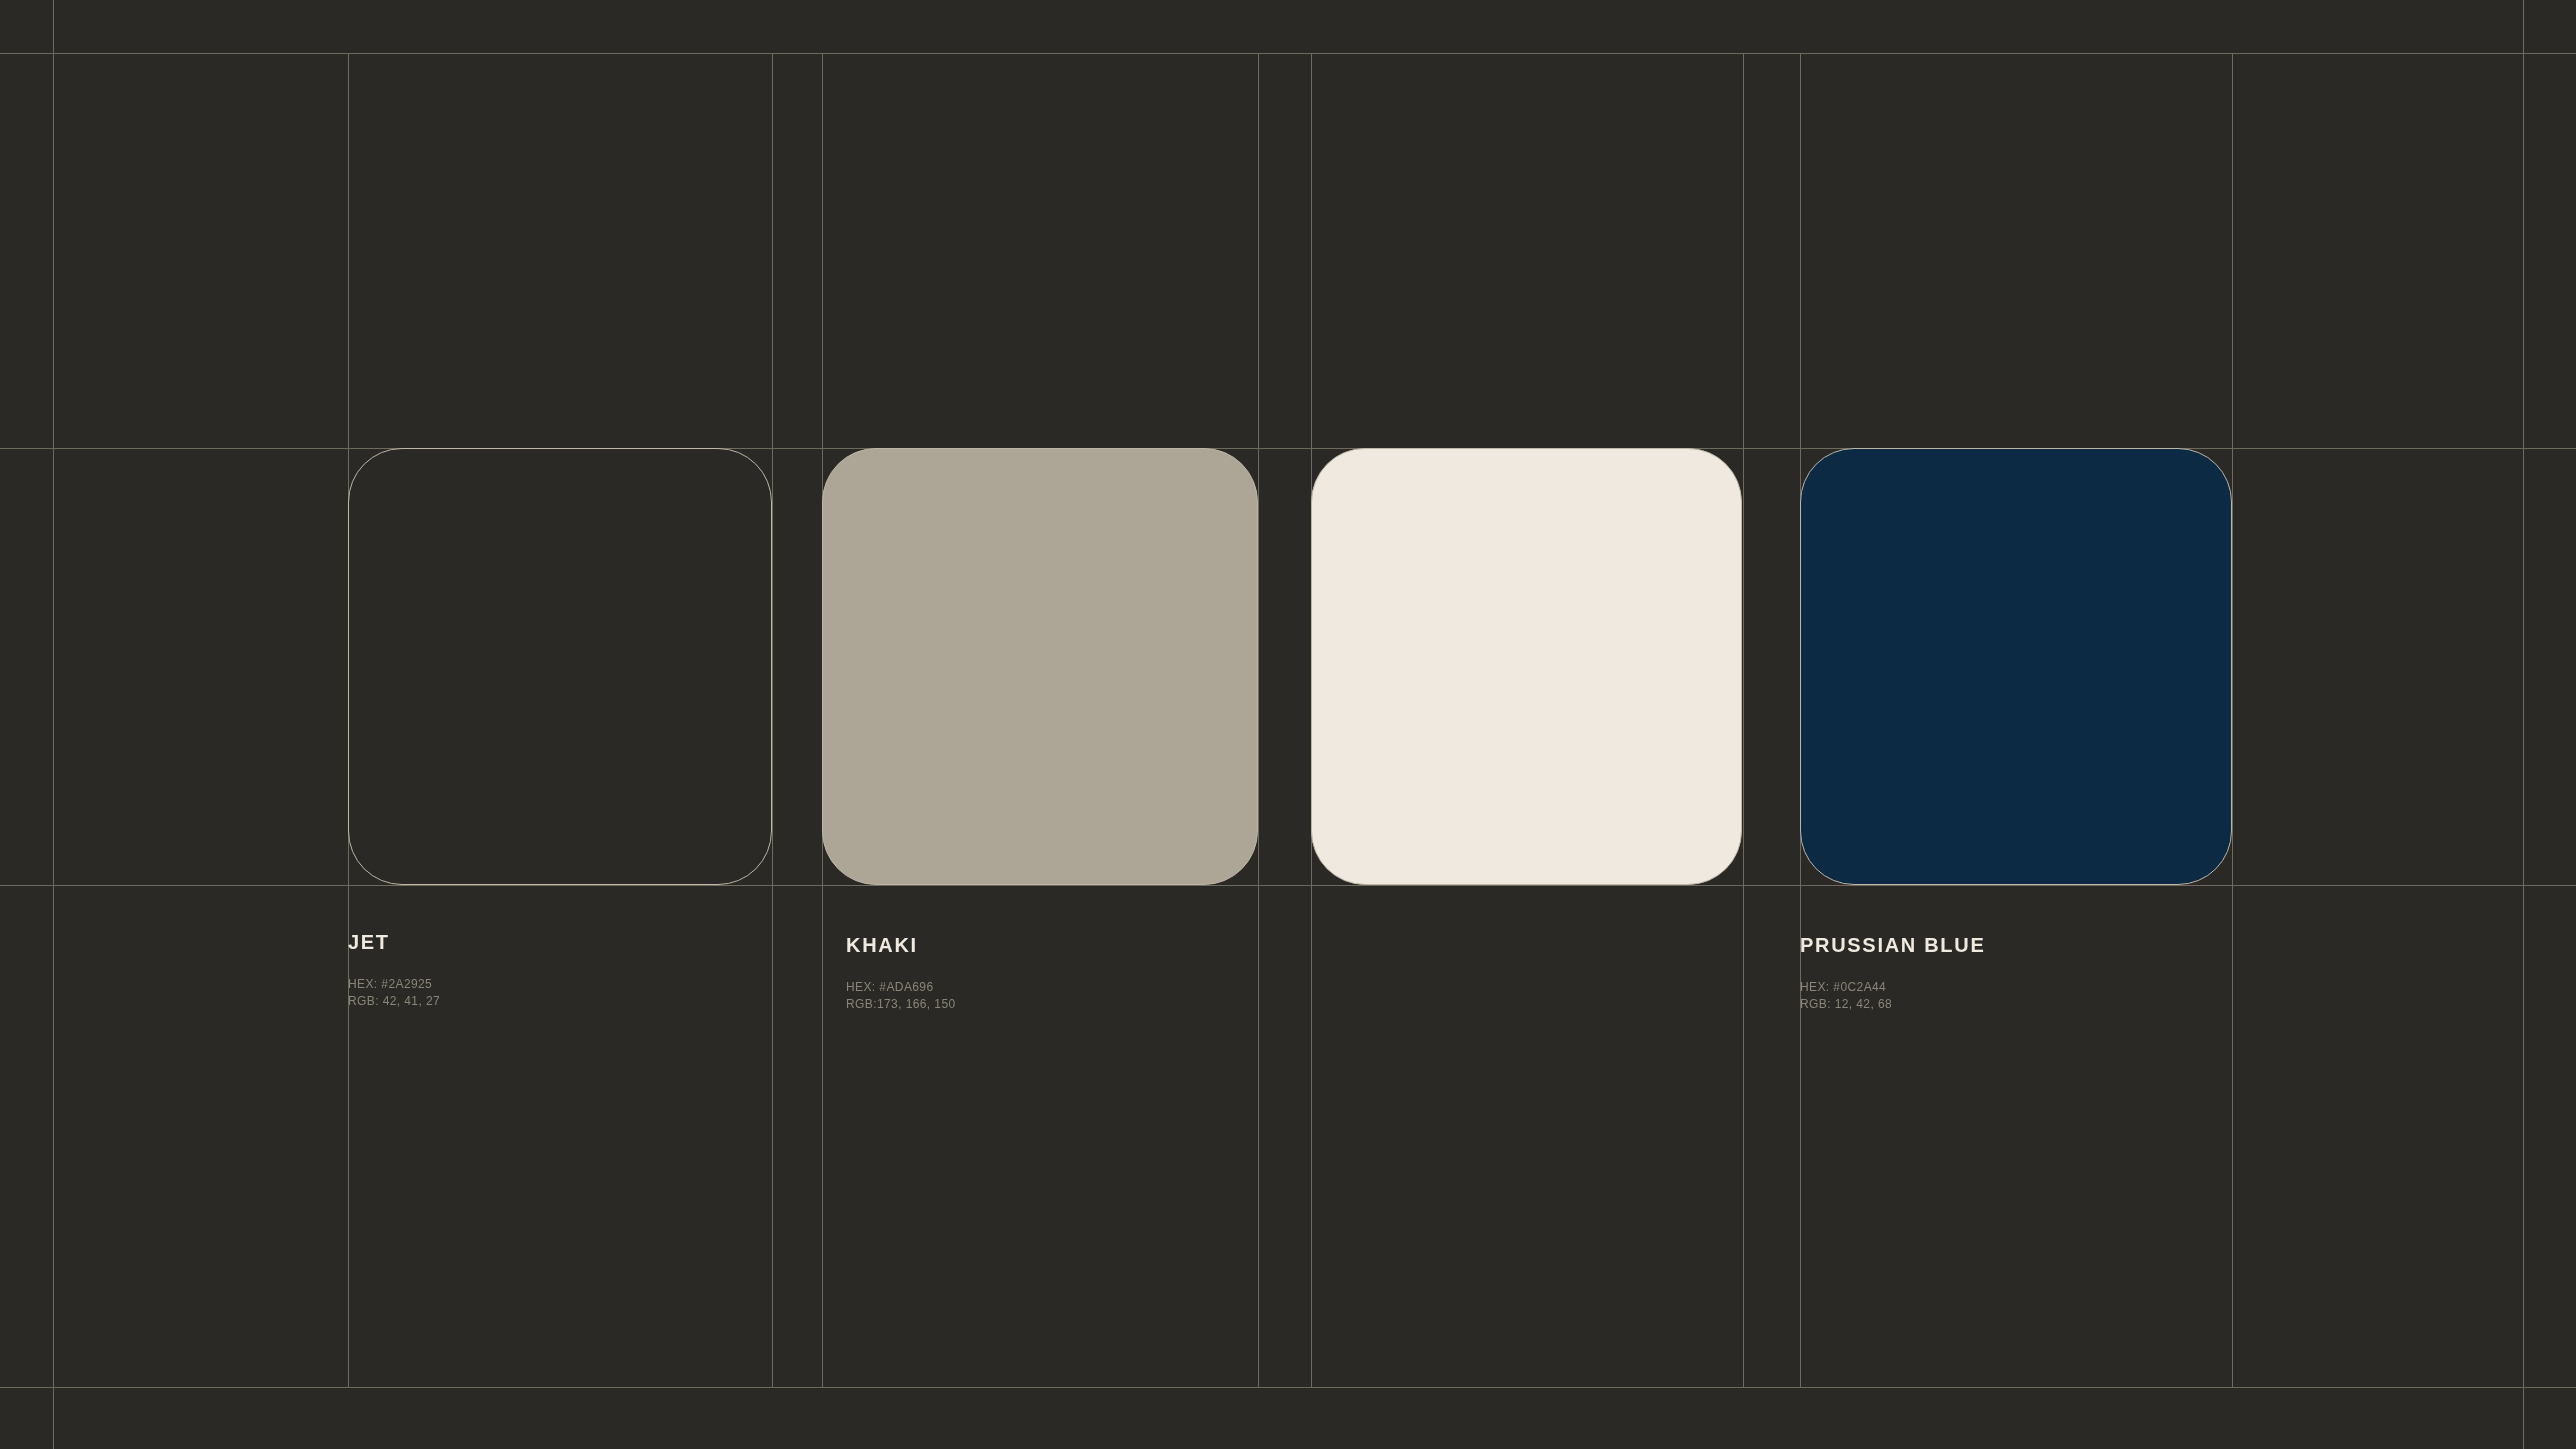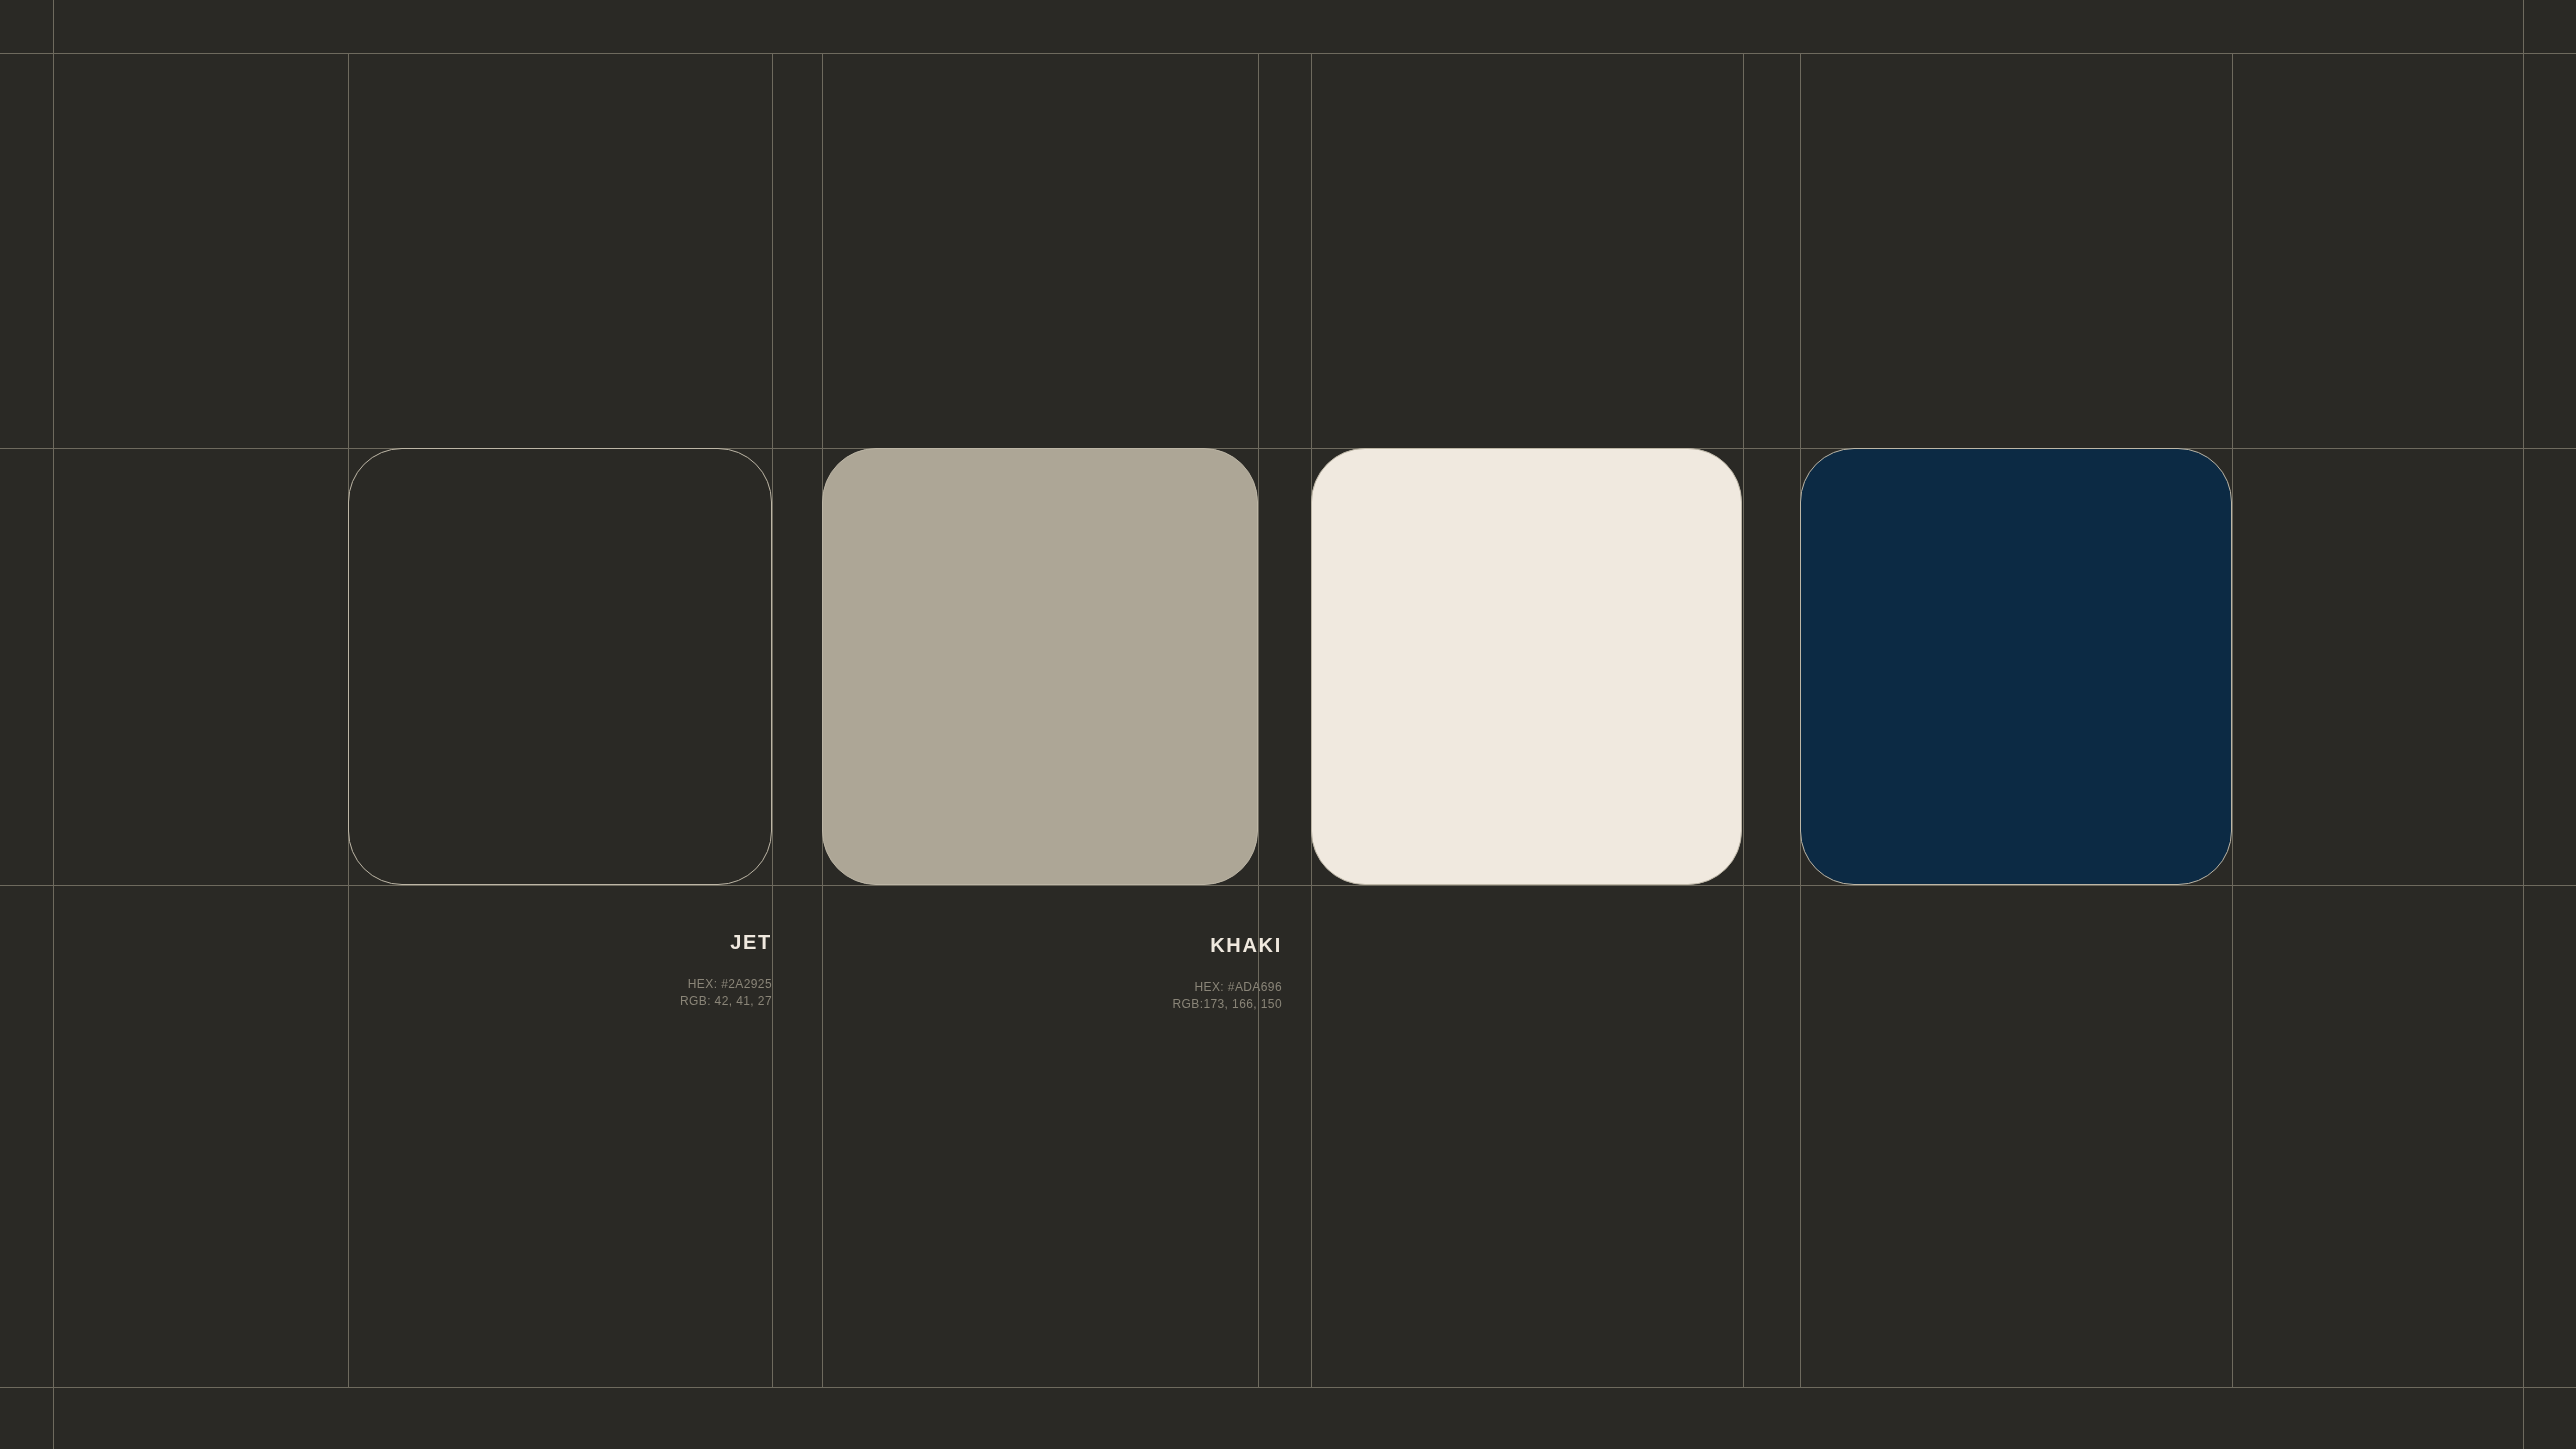--- a/index.html
+++ b/index.html
@@ -38,21 +38,21 @@
   }
   .swatch.filled { border:0.7px solid #BDB6A6; }
   .swatch.outlined {
     background:transparent;
     border:1.3px solid #BDB6A6;
   }
 
   
   .caption {
     position:absolute;
-    text-align:right;
+    text-align:left;
   }
 
   .swatch-name {
     color:#F0E9DF;
     font-size:20px;
     font-weight:bold;
     letter-spacing:1.7px;
     line-height:1;
     white-space:nowrap;
   }
@@ -103,15 +103,22 @@
     <div class="swatch-name">KHAKI</div>
     <div class="swatch-meta">
       <div>HEX: #ADA696</div>
       <div>RGB:173, 166, 150</div>
     </div>
   </div>
 
   <div class="swatch filled" style="left:1311px; width:431px; background:#F0E9DF;"></div>
 
   <div class="swatch filled" style="left:1800px; width:432px; background:#0C2A44;"></div>
+  <div class="caption" style="left:1800px; top:935px; width:432px;">
+    <div class="swatch-name">PRUSSIAN BLUE</div>
+    <div class="swatch-meta">
+      <div>HEX: #0C2A44</div>
+      <div>RGB: 12, 42, 68</div>
+    </div>
+  </div>
 
 </div>
 
 
 </body></html>

